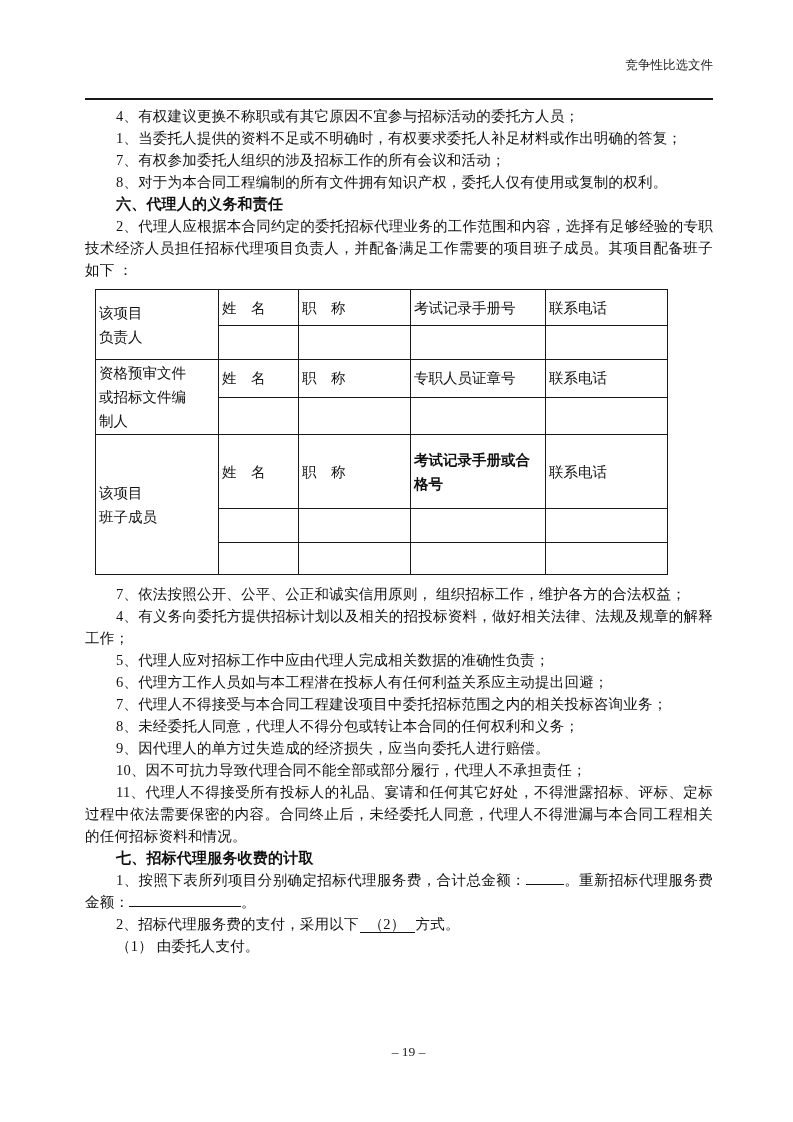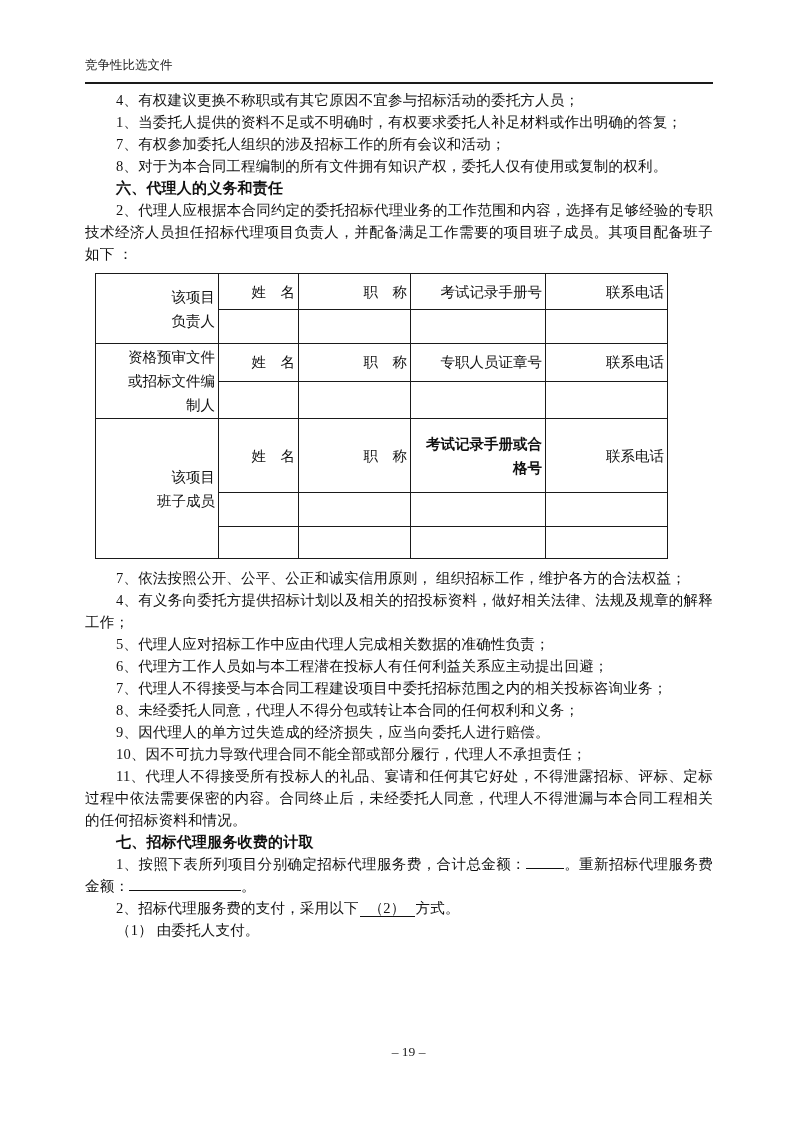--- a/index.html
+++ b/index.html
@@ -12,24 +12,25 @@
     height: 1122px;
     position: relative;
     overflow: hidden;
     font-family: "Liberation Serif", "DejaVu Serif", serif;
     color: #111111;
   }
   .page {
     padding: 56px 80px 0 85px;
   }
   .page-header {
+    text-align: right;
     font-size: 12.5px;
     line-height: 18px;
     color: #222;
-    padding-bottom: 8px;
+    padding-bottom: 24px;
     border-bottom: 2px solid #1a1a1a;
   }
   .content {
     padding-top: 5px;
   }
   .content p {
     margin: 0;
     font-size: 14.5px;
     line-height: 22px;
     text-align: justify;
@@ -41,21 +42,21 @@
     font-size: 15px;
   }
   table.team-table {
     border-collapse: collapse;
     table-layout: fixed;
     width: 572px;
     margin: 8px 0 8px 10px;
   }
   table.team-table td {
     border: 1.5px solid #1a1a1a;
-    text-align: right;
+    text-align: left;
     vertical-align: middle;
     font-size: 14.5px;
     line-height: 24px;
     padding: 1px 3px;
     overflow: hidden;
   }
   td.label-cell {
     white-space: pre-line;
     line-height: 26px;
   }

